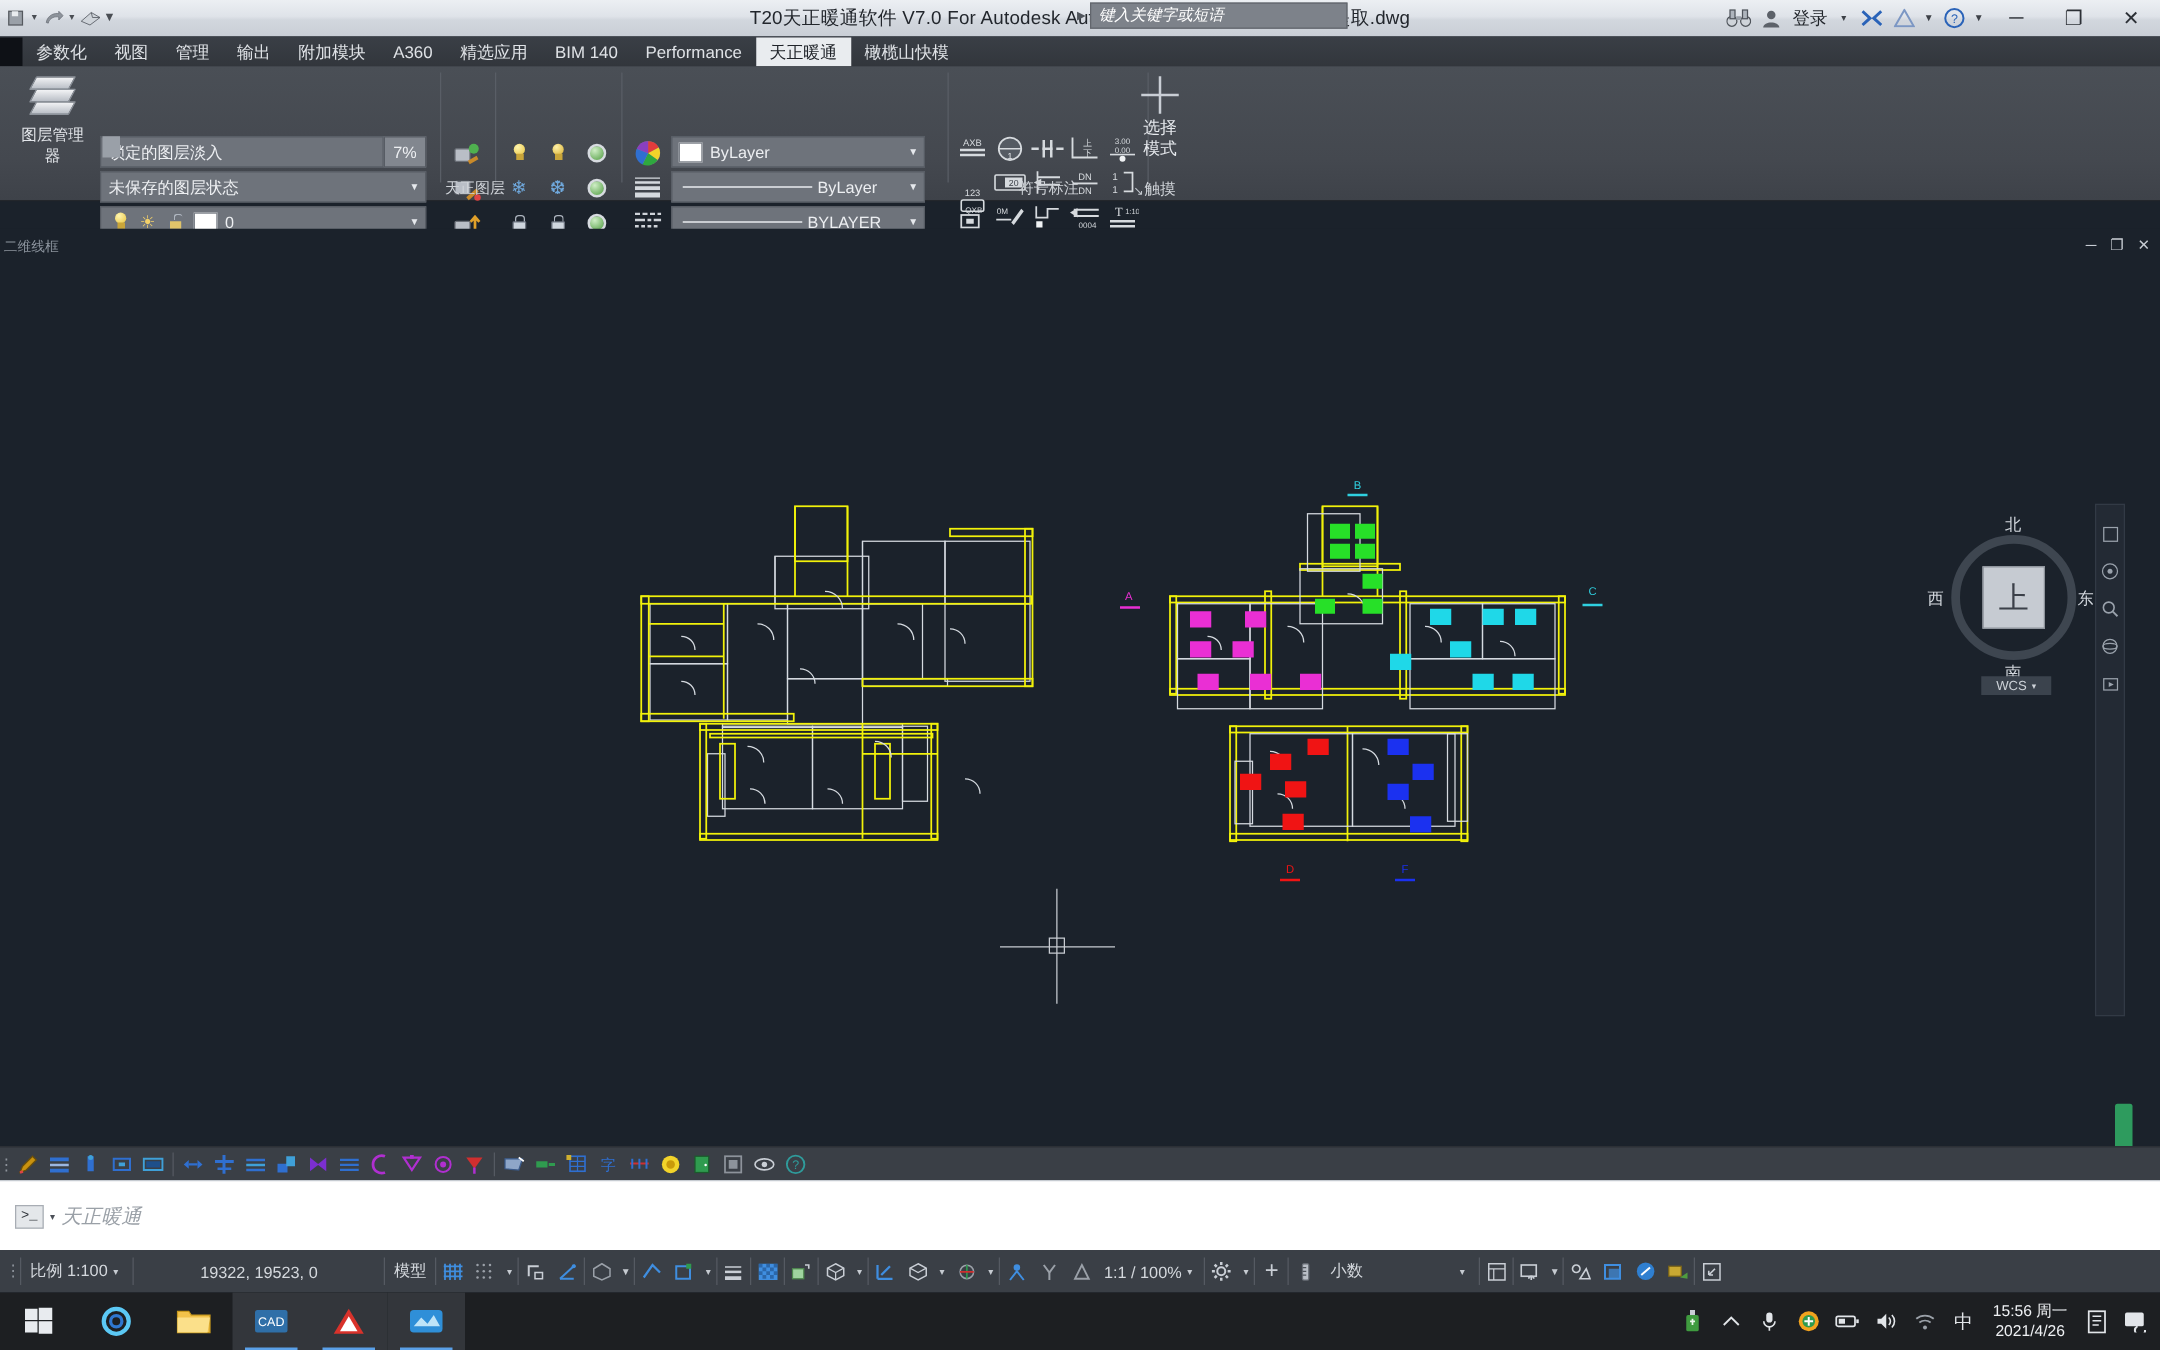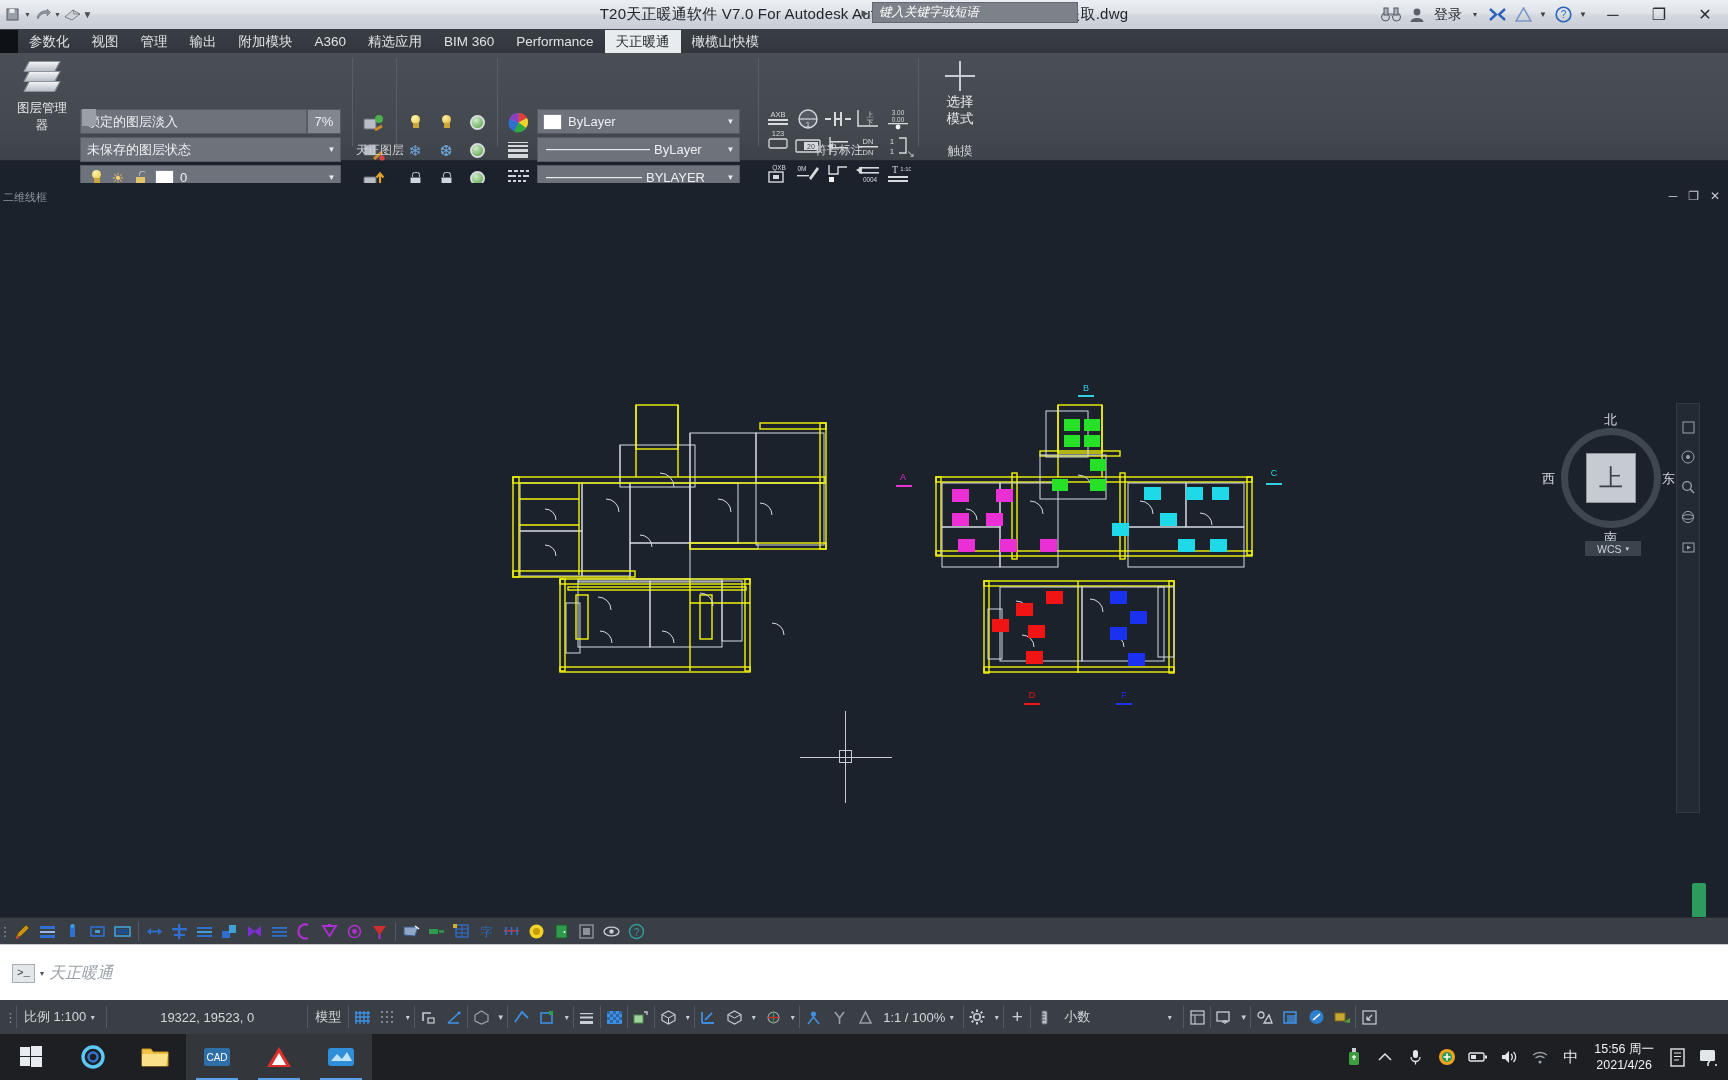--- a/index.html
+++ b/index.html
@@ -288,21 +288,21 @@
 
   <div class="ribbon-tabs">
     <div class="corner-l"></div>
     <div class="rtab">参数化</div>
     <div class="rtab">视图</div>
     <div class="rtab">管理</div>
     <div class="rtab">输出</div>
     <div class="rtab">附加模块</div>
     <div class="rtab">A360</div>
     <div class="rtab">精选应用</div>
-    <div class="rtab">BIM 360</div>
+    <div class="rtab">BIM 140</div>
     <div class="rtab">Performance</div>
     <div class="rtab active">天正暖通</div>
     <div class="rtab">橄榄山快模</div>
   </div>
 
   <div class="ribbon">
 
     <div class="panel" style="left:0;width:758px;">
       <div class="layer-big">
         <div class="layer-stack">
@@ -508,21 +508,21 @@
       </div>
       <div class="tzicon" style="left:125px;top:54px;">
         <svg width="26" height="22" viewBox="0 0 26 22">
             <text x="13" y="7" font-size="6.4" fill="#d6dade" text-anchor="middle" font-family="Liberation Sans">3.00</text>
             <text x="13" y="14" font-size="6.4" fill="#d6dade" text-anchor="middle" font-family="Liberation Sans">0.00</text>
             <rect x="3" y="15" width="20" height="1.3" fill="#d6dade"></rect>
             <circle cx="13" cy="19" r="2.4" fill="#f0f2f4"></circle>
           </svg>
       </div>
 
-      <div class="tzicon" style="left:5px;top:74px;">
+      <div class="tzicon" style="left:5px;top:95px;">
         <svg width="24" height="22" viewBox="0 0 24 22">
             <text x="12" y="8" font-size="7.5" fill="#d6dade" text-anchor="middle" font-family="Liberation Sans">123</text>
             <rect x="3" y="11" width="18" height="9" rx="1.5" fill="none" stroke="#d6dade" stroke-width="1.3"></rect>
           </svg>
       </div>
       <div class="tzicon" style="left:35px;top:81px;">
         <svg width="26" height="20" viewBox="0 0 26 20">
             <rect x="1" y="4" width="24" height="12" rx="1" fill="none" stroke="#d6dade" stroke-width="1.3"></rect>
             <rect x="9" y="6" width="14" height="8" fill="#d6dade"></rect>
             <text x="16" y="13" font-size="7" fill="#3a3f46" text-anchor="middle" font-family="Liberation Sans">20</text>
@@ -587,21 +587,21 @@
             <rect x="3" y="18" width="20" height="2" fill="#d6dade"></rect>
           </svg>
       </div>
 
       <div class="panel-title">符号标注</div>
       <div style="position:absolute;right:3px;bottom:1px;font-size:10px;color:#c2c7cd;">↘</div>
     </div>
 
     <div class="vdiv" style="left:918px;"></div>
 
-    <div class="selmode" style="left:920px;">
+    <div class="selmode" style="left:888px;">
       <div>
         <div class="cross">
             <i></i>
             <i></i>
           </div>
         <span class="l">选择</span>
         <span class="l">模式</span>
       </div>
       <div class="touchlbl">触摸</div>
     </div>

